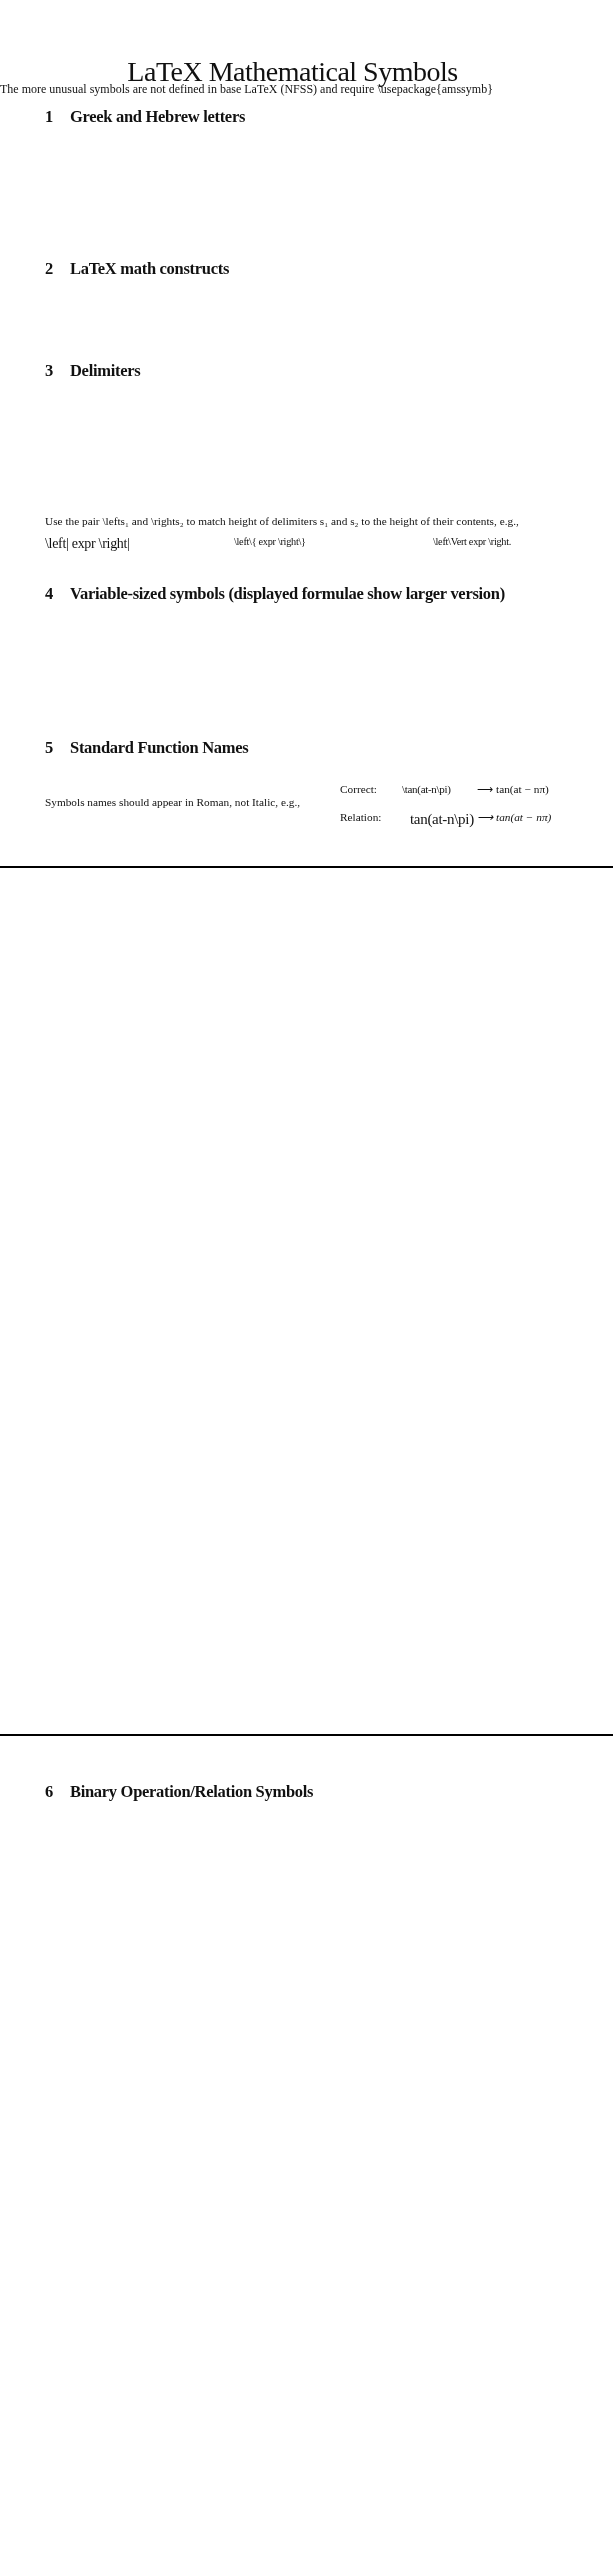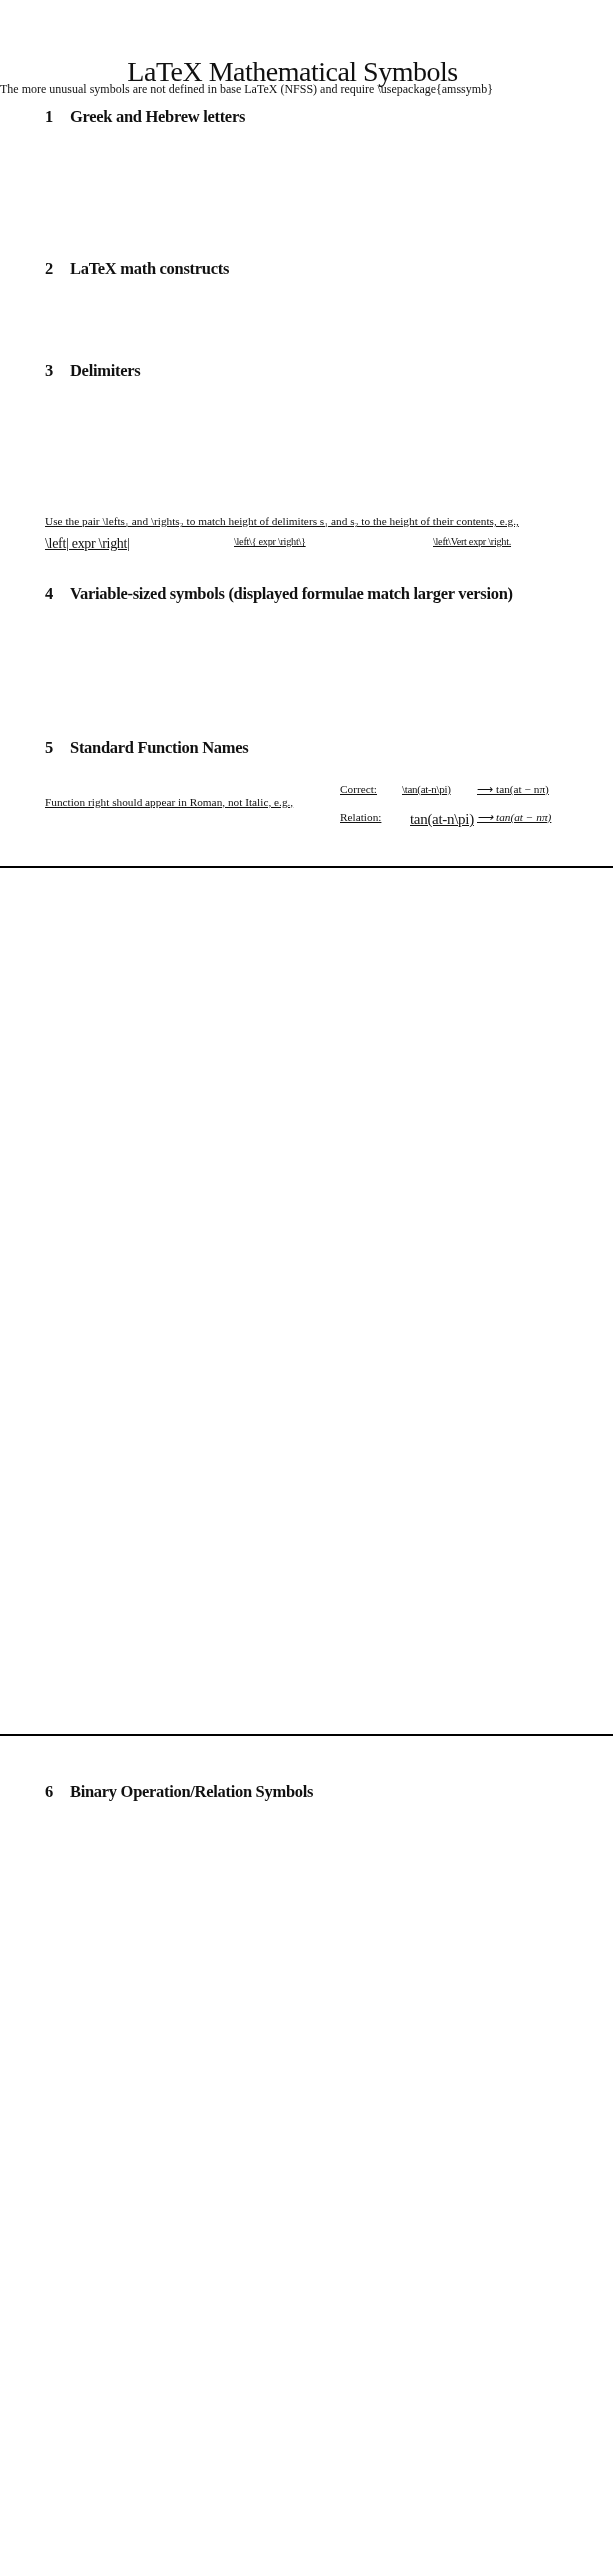--- a/index.html
+++ b/index.html
@@ -6,21 +6,21 @@
   html, body { background: #ffffff; }
   body { width: 614px; font-family: "DejaVu Serif", "Liberation Serif", serif; color: #111; }
   .page { position: relative; width: 614px; height: 868px; border-bottom: 2.1px solid #000; overflow: hidden; }
   .page:last-child { border-bottom: none; height: 868px; }
   .tt { font-family: "Liberation Mono", "DejaVu Sans Mono", monospace; letter-spacing: -0.3px; }
   .doc-title { position: absolute; top: 56px; left: 0; width: 585px; text-align: center; font-size: 28px; font-family: "Liberation Serif", serif; font-weight: normal; letter-spacing: -0.5px; }
   .doc-subtitle { position: absolute; top: 82px; left: 0; width: 534px; text-align: left; font-size: 12px; font-family: "Liberation Serif", serif; }
   .sec-h { position: absolute; left: 45px; font-size: 16.5px; font-family: "Liberation Serif", serif; font-weight: bold; letter-spacing: -0.3px; }
   .sec-h .num { display: inline-block; width: 25px; }
   .grid { position: absolute; display: grid; }
-  .para { position: absolute; font-family: "Liberation Serif", serif; font-size: 11.3px; white-space: nowrap; text-decoration: underline; }
+  .para { position: absolute; font-family: "Liberation Serif", serif; font-size: 11.3px; white-space: nowrap; }
   .it { font-style: italic; font-family: "Liberation Serif", serif; }
 </style>
 </head>
 <body>
 
 <div class="page">
   <h1 class="doc-title">LaTeX Mathematical Symbols</h1>
   <div class="doc-subtitle">The more unusual symbols are not defined in base LaTeX (NFSS) and require \usepackage{amssymb}</div>
 
   <h2 class="sec-h" style="top:107px"><span class="num">1</span><span>Greek and Hebrew letters</span></h2>
@@ -29,25 +29,25 @@
   <h2 class="sec-h" style="top:251px;margin-top:8px"><span class="num">2</span><span>LaTeX math constructs</span></h2>
   <div class="grid" id="g-s2" style="top:282px;left:87px;width:453px;height:118px;grid-template-columns:155px 149px 149px;grid-template-rows:36px 36px 33px 32px;grid-auto-flow:column;"></div>
 
   <h2 class="sec-h" style="top:361px"><span class="num">3</span><span>Delimiters</span></h2>
   <div class="grid" id="g-s3" style="top:388px;left:77px;width:464px;height:113px;grid-template-columns:64px 72px 67px 90px 92px 77px;grid-template-rows:repeat(4,28px);grid-auto-flow:column;"></div>
   <div class="para" style="top:515px;left:45px;font-size:11.3px">Use the pair \lefts₁ and \rights₂ to match height of delimiters s₁ and s₂ to the height of their contents, e.g.,</div>
   <div class="para tt" style="top:536px;left:45px;font-size:14px">\left|   expr   \right|</div>
   <div class="para tt" style="top:536px;left:234px;font-size:10.3px">\left\{   expr   \right\}</div>
   <div class="para tt" style="top:536px;left:433px;font-size:10.3px">\left\Vert   expr   \right.</div>
 
-  <h2 class="sec-h" style="top:542px;margin-top:42px"><span class="num">4</span><span>Variable-sized symbols (displayed formulae match larger version)</span></h2>
+  <h2 class="sec-h" style="top:542px;margin-top:42px"><span class="num">4</span><span>Variable-sized symbols (displayed formulae show larger version)</span></h2>
   <div class="grid" id="g-s4" style="top:603px;left:77px;width:464px;height:85px;grid-template-columns:93px 80px 103px 108px 88px;grid-template-rows:repeat(3,28px);grid-auto-flow:column;"></div>
 
   <h2 class="sec-h" style="top:738px"><span class="num">5</span><span>Standard Function Names</span></h2>
-  <div class="para" style="top:796px;left:45px">Function right should appear in Roman, not Italic, e.g.,</div>
+  <div class="para" style="top:796px;left:45px">Symbols names should appear in Roman, not Italic, e.g.,</div>
   <div class="para" style="top:783px;left:340px">Correct:</div>
   <div class="para tt" style="top:783px;left:402px;font-size:11px">\tan(at-n\pi)</div>
   <div class="para" style="top:783px;left:477px">⟶ tan(at − nπ)</div>
   <div class="para" style="top:811px;left:340px">Relation:</div>
   <div class="para tt" style="top:811px;left:410px;font-size:15px">tan(at-n\pi)</div>
   <div class="para it" style="top:811px;left:477px">⟶ tan(at − nπ)</div>
 </div>
 
 <style>
 </style>

